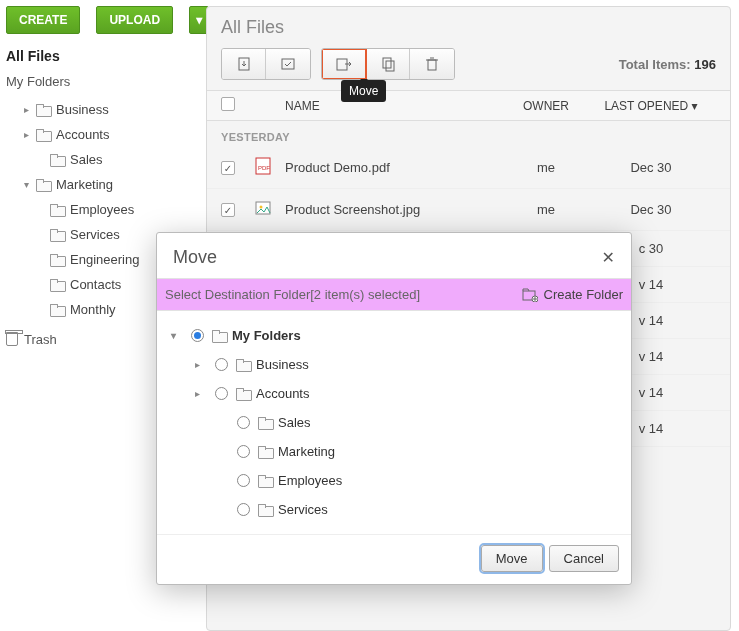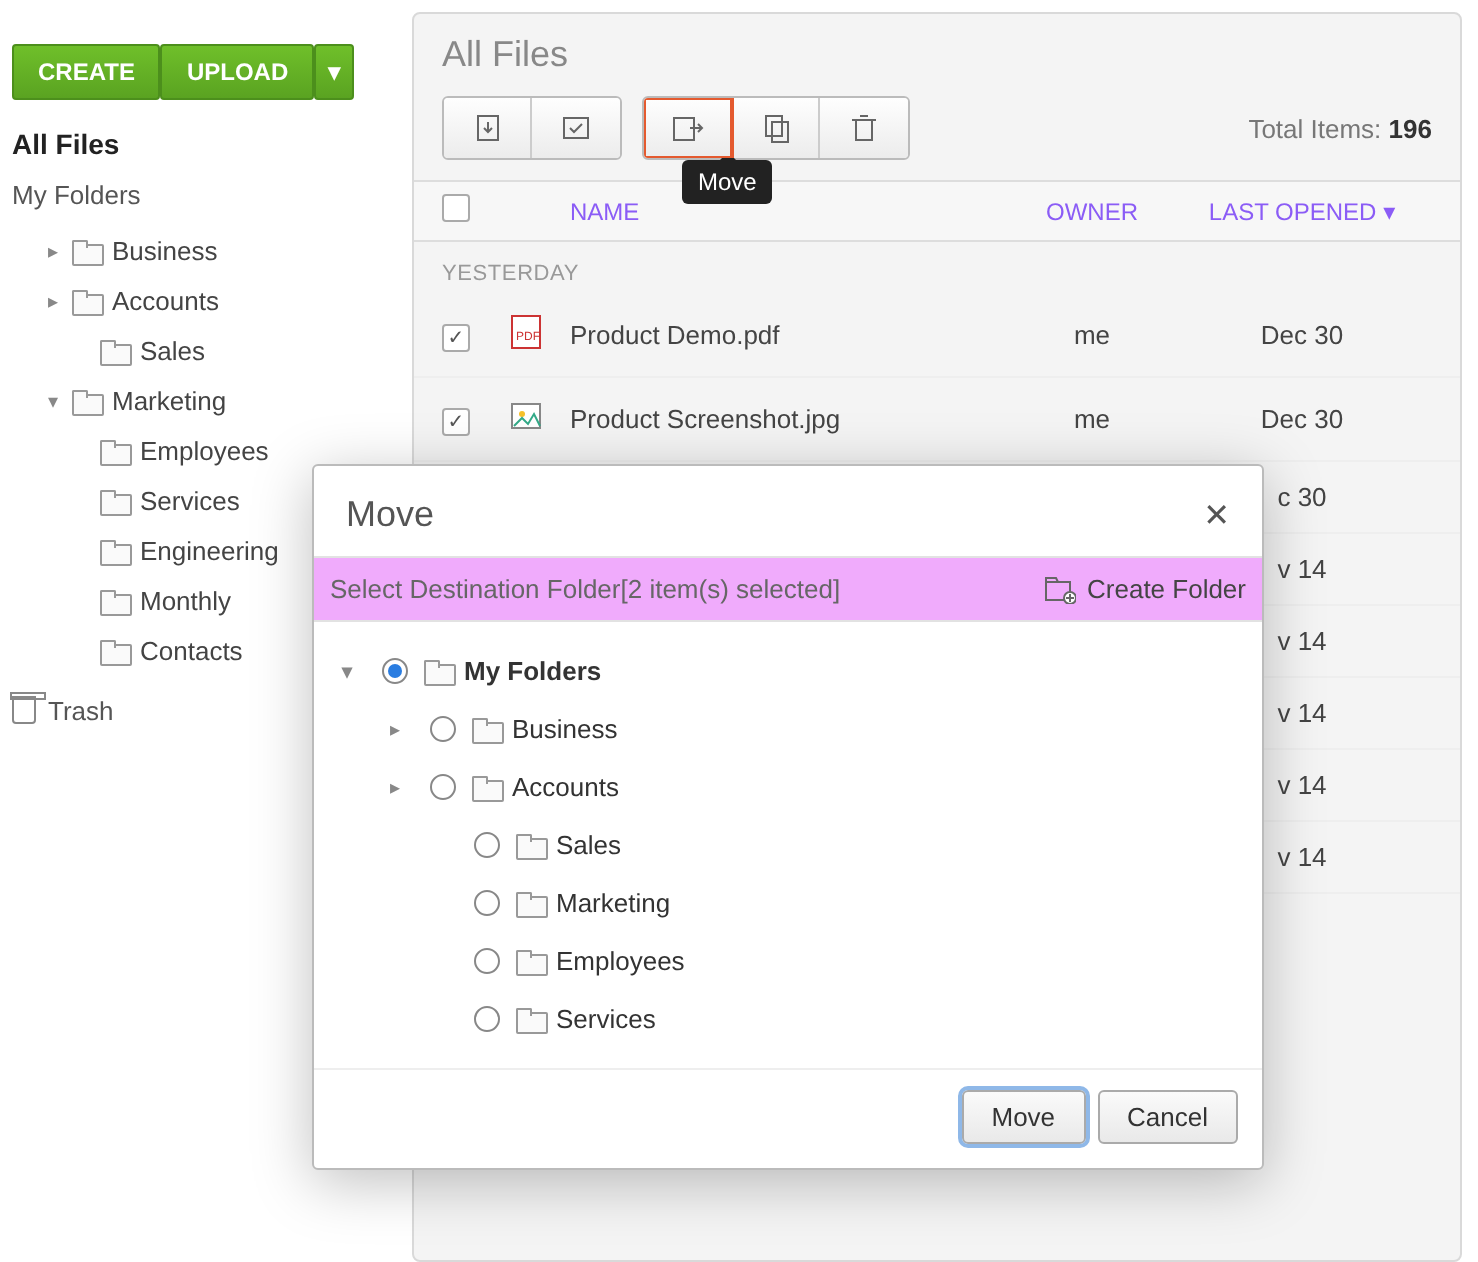--- a/index.html
+++ b/index.html
@@ -1,19 +1,19 @@
 <!DOCTYPE html>
 <html><head>
 <meta charset="utf-8">
 <style>
 * { box-sizing: border-box; margin: 0; padding: 0; }
 body { font-family: Arial, Helvetica, sans-serif; font-size: 13px; color: #333; background: #fff; width: 739px; height: 631px; position: relative; overflow: hidden; }
 .app { display: flex; height: 100%; }
 .sidebar { width: 200px; background: #fff; padding: 6px 0 0 6px; }
-.btn-row { display: flex; gap: 0; margin-bottom: 14px; margin-top: 16px; }
+.btn-row { display: flex; gap: 16px; margin-bottom: 14px; }
 .btn-green { background: linear-gradient(#6fbf2a,#5aa321); color: #fff; border: 1px solid #4c8f1c; padding: 6px 12px; font-size: 12px; font-weight: bold; cursor: pointer; border-radius: 2px; }
 .btn-green.small { padding: 6px 6px; }
 .nav-root { font-weight: bold; font-size: 14px; color: #222; margin: 8px 0 10px 0; }
 .nav-section { color: #555; font-size: 13px; margin: 6px 0 8px 0; }
 .tree { list-style: none; }
 .tree li { display: flex; align-items: center; padding: 5px 0 5px 4px; color: #444; cursor: pointer; }
 .tree li .chev { width: 12px; display: inline-block; color: #888; font-size: 10px; }
 .tree li.indent1 { padding-left: 18px; }
 .tree li.indent2 { padding-left: 32px; }
 .folder-ico { width: 14px; height: 11px; display: inline-block; margin-right: 6px; position: relative; }
@@ -22,31 +22,31 @@
 .trash-ico { width: 12px; height: 14px; display: inline-block; margin-right: 6px; border: 1px solid #888; border-radius: 0 0 2px 2px; position: relative; }
 .trash-ico::before { content: ""; position: absolute; top: -3px; left: -2px; width: 16px; height: 2px; border: 1px solid #888; }
 .main { flex: 1; background: #f4f4f4; border: 1px solid #d9d9d9; border-radius: 4px; margin: 6px 8px 0 6px; display: flex; flex-direction: column; min-width: 0; }
 .main-hdr { padding: 10px 14px 6px; color: #888; font-size: 18px; }
 .toolbar { display: flex; align-items: center; padding: 4px 14px 10px; gap: 0; position: relative; }
 .tb-group { display: flex; border: 1px solid #bbb; border-radius: 3px; overflow: hidden; margin-right: 10px; background: #f8f8f8; }
 .tb-btn { width: 44px; height: 30px; display: flex; align-items: center; justify-content: center; border-right: 1px solid #ccc; cursor: pointer; background: linear-gradient(#fefefe,#ececec); }
 .tb-btn:last-child { border-right: none; }
 .tb-btn.active { outline: 2px solid #e45a2f; outline-offset: -1px; z-index: 2; position: relative; }
 .tb-more { border: 1px solid #bbb; border-radius: 3px; padding: 6px 12px; background: linear-gradient(#fefefe,#ececec); cursor: pointer; color: #555; }
-.tb-right { margin-left: auto; color: #777; font-size: 13px; }
+.tb-right { margin-left: auto; color: #777; font-size: 13px; font-weight: bold; }
 .tb-right b { color: #333; }
 .tooltip { position: absolute; top: 36px; left: 134px; background: #222; color: #fff; font-size: 12px; padding: 4px 8px; border-radius: 3px; }
 .tooltip::before { content: ""; position: absolute; top: -4px; left: 50%; margin-left: -4px; border: 4px solid transparent; border-bottom-color: #222; border-top: none; }
-.list-hdr { display: flex; align-items: center; padding: 6px 14px; border-top: 1px solid #ddd; border-bottom: 1px solid #ddd; background: #f7f7f7; color: #8b5cf6; font-size: 12px; }
+.list-hdr { display: flex; align-items: center; padding: 6px 14px; border-top: 1px solid #ddd; border-bottom: 1px solid #ddd; background: #f7f7f7; color: #404040; font-size: 12px; }
 .col-chk { width: 34px; }
 .col-ico { width: 30px; }
 .col-name { flex: 1; }
 .col-owner { width: 80px; text-align: center; }
 .col-date { width: 130px; text-align: center; }
-.grp-label { padding: 10px 14px 4px; color: #999; font-size: 11px; letter-spacing: 0.3px; }
+.grp-label { padding: 10px 14px 4px; color: #999; font-size: 11px; letter-spacing: 0.3px; font-weight: bold; }
 .row { display: flex; align-items: center; padding: 10px 14px; border-bottom: 1px solid #eee; background: #f4f4f4; color: #444; }
 .row.sel { }
 .chk { width: 14px; height: 14px; border: 1px solid #aaa; border-radius: 2px; display: inline-flex; align-items: center; justify-content: center; font-size: 10px; color: #555; background: #fff; }
 .file-ico { width: 16px; height: 18px; display: inline-block; }
 .modal { position: absolute; left: 156px; top: 232px; width: 476px; background: #fff; border: 1px solid #bbb; box-shadow: 0 6px 30px rgba(0,0,0,0.25); border-radius: 3px; }
 .modal-hdr { display: flex; align-items: center; padding: 14px 16px 10px; }
 .modal-title { font-size: 18px; color: #555; }
 .modal-close { margin-left: auto; cursor: pointer; color: #555; font-size: 16px; }
 .modal-sub { background: #f0abfc; border-top: 1px solid #e2e2e2; border-bottom: 1px solid #e2e2e2; padding: 8px 8px; display: flex; align-items: center; color: #666; font-size: 13px; }
 .create-folder { margin-left: auto; display: flex; align-items: center; gap: 6px; cursor: pointer; color: #444; }
@@ -107,26 +107,26 @@
           <span>Services</span>
         </li>
       <li class="indent2">
           <span class="chev"></span>
           <span class="folder-ico"></span>
           <span>Engineering</span>
         </li>
       <li class="indent2">
           <span class="chev"></span>
           <span class="folder-ico"></span>
+          <span>Contacts</span>
+        </li>
+      <li class="indent2">
+          <span class="chev"></span>
+          <span class="folder-ico"></span>
           <span>Monthly</span>
-        </li>
-      <li class="indent2">
-          <span class="chev"></span>
-          <span class="folder-ico"></span>
-          <span>Contacts</span>
         </li>
     </ul>
     <div class="nav-section" style="display:flex;align-items:flex-start;margin-top:10px">
       <span class="trash-ico"></span>
       <span>Trash</span>
     </div>
   </aside>
 
   <main class="main">
     <div class="main-hdr">All Files</div>

